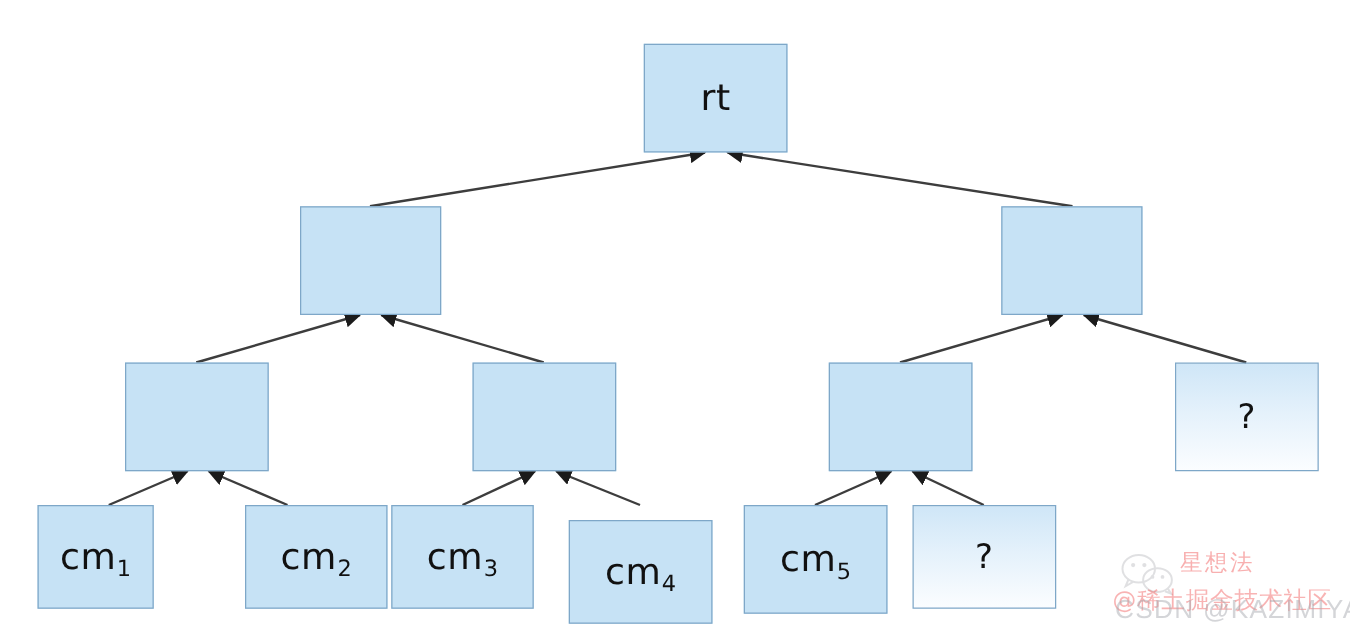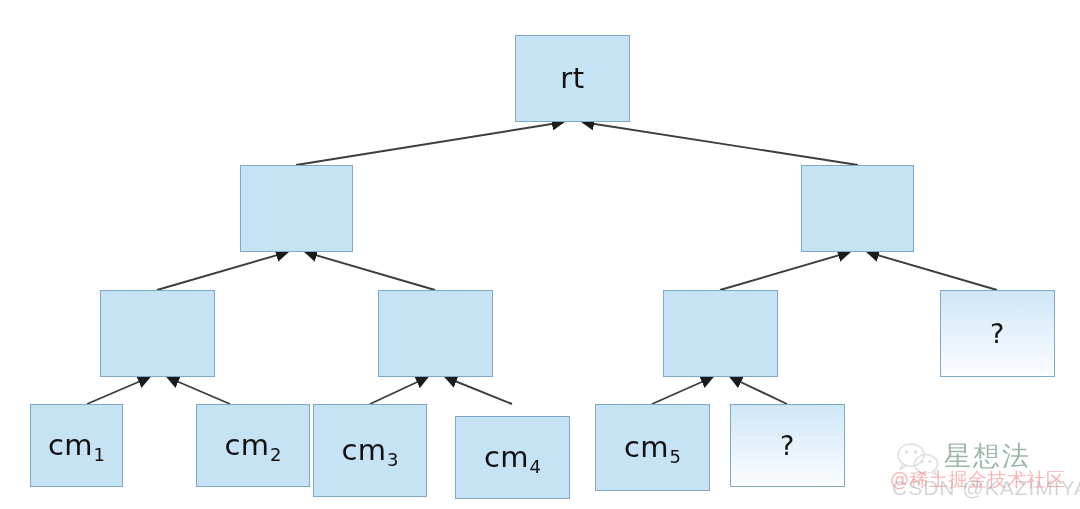--- a/index.html
+++ b/index.html
@@ -72,22 +72,22 @@
     left: 18px;
     top: 18px;
     width: 44px;
     height: 34px;
     opacity: 0.30;
   }
   .wm-cn {
     position: absolute;
     left: 66px;
     top: 14px;
-    font-size: 27px;
-    color: #14532d;
+    font-size: 18px;
+    color: #ef4444;
     opacity: 0.42;
     letter-spacing: 2px;
     white-space: nowrap;
   }
   .wm-sub {
     position: absolute;
     left: 12px;
     top: 43px;
     font-size: 19px;
     color: #ef4444;
@@ -163,21 +163,21 @@
   <div class="node grad" style="left:940px; top:290px; width:115px; height:87px;">
     <span class="node-label qmark">?</span>
   </div>
 
   <div class="node solid" style="left:30px; top:404px; width:93px; height:83px;">
     <span class="node-label"><span>cm</span><sub>1</sub></span>
   </div>
   <div class="node solid" style="left:173px; top:404px; width:114px; height:83px;margin-left:23px;">
     <span class="node-label"><span>cm</span><sub>2</sub></span>
   </div>
-  <div class="node solid" style="left:313px; top:404px; width:114px; height:93px;">
+  <div class="node solid" style="left:313px; top:404px; width:114px; height:83px;">
     <span class="node-label"><span>cm</span><sub>3</sub></span>
   </div>
   <div class="node solid" style="left:455px; top:404px; width:115px; height:83px;margin-top:12px;">
     <span class="node-label"><span>cm</span><sub>4</sub></span>
   </div>
   <div class="node solid" style="left:595px; top:404px; width:115px; height:87px;text-align:center;">
     <span class="node-label"><span>cm</span><sub>5</sub></span>
   </div>
   <div class="node grad" style="left:730px; top:404px; width:115px; height:83px;">
     <span class="node-label qmark">?</span>

